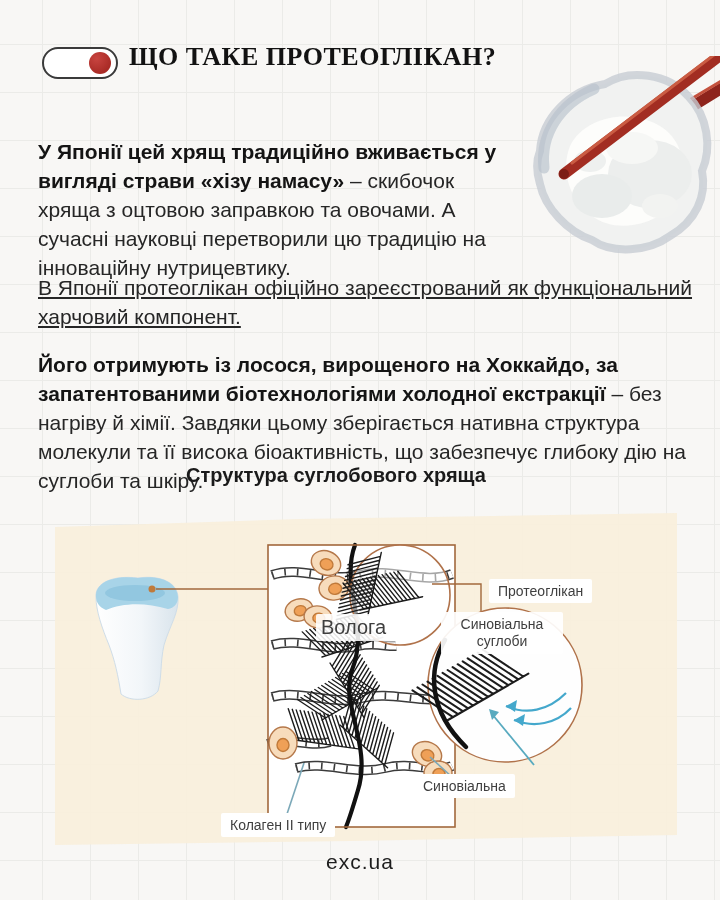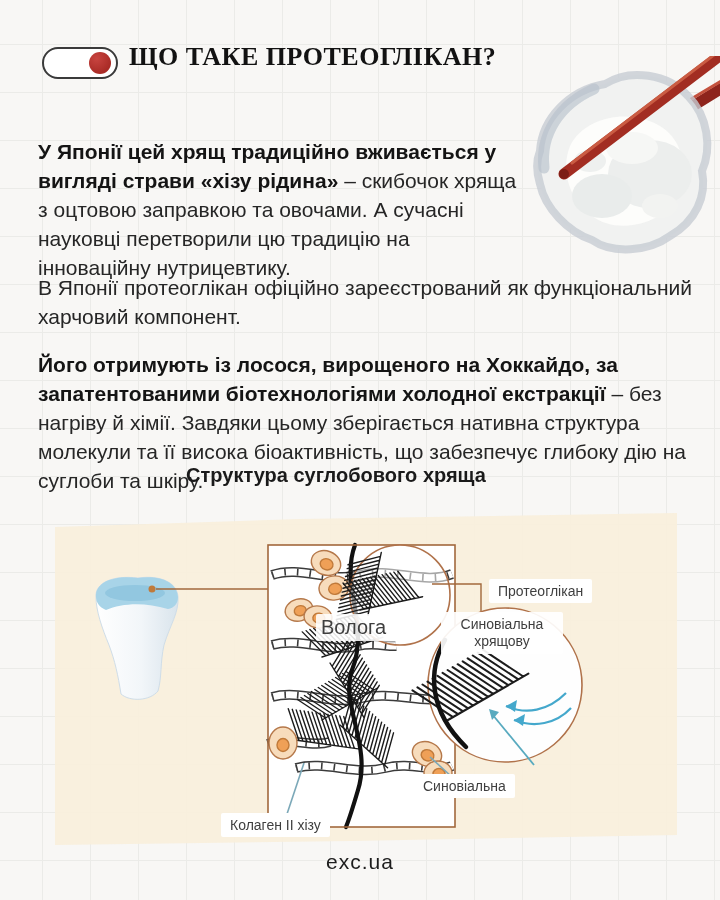--- a/index.html
+++ b/index.html
@@ -27,21 +27,21 @@
     background:radial-gradient(circle at 35% 30%, #c84440, #a92b26 70%);
   }
   .title{
     position:absolute;left:129px;top:42px;width:560px;
     font-family:"Liberation Serif", serif;font-weight:700;font-size:26px;
     letter-spacing:.5px;color:#121212;
   }
   
   .para{position:absolute;left:38px;color:#262626;font-size:21px;line-height:29px;}
   .p1{top:116px;width:484px;}
-  .p2{top:252px;width:656px;}
+  .p2{top:252px;width:656px;text-decoration:underline;}
   .p3{top:329px;width:656px;}
   .para b{color:#141414;}
   
   .photo{position:absolute;left:500px;top:56px;width:220px;height:208px;}
   
   .diagram-title{
     position:absolute;left:8px;top:464px;width:656px;text-align:center;
     font-size:20px;font-weight:700;color:#1a1a1a;
   }
   .diagram-svg{position:absolute;left:0;top:505px;width:720px;height:345px;}
@@ -87,21 +87,21 @@
     <ellipse cx="102" cy="140" rx="30" ry="22" fill="#e9eceb"></ellipse>
     <ellipse cx="132" cy="92" rx="26" ry="16" fill="#f6f7f5"></ellipse>
     <ellipse cx="160" cy="150" rx="18" ry="12" fill="#f2f3f1"></ellipse>
     <ellipse cx="90" cy="105" rx="16" ry="11" fill="#eef0ef"></ellipse>
 
     <line x1="230" y1="-8" x2="64" y2="118" stroke="#a22d22" stroke-width="11" stroke-linecap="round"></line>
     <line x1="227" y1="-11" x2="72" y2="107" stroke="#cf6247" stroke-width="3" stroke-linecap="round" opacity=".9"></line>
     <circle cx="64" cy="118" r="5" fill="#7c1d15"></circle>
   </svg>
 
-  <p class="para p1"><b>У Японії цей хрящ традиційно вживається у вигляді страви «хізу рідина»</b><span> – скибочок хряща з оцтовою заправкою та овочами. А сучасні науковці перетворили цю традицію на інноваційну нутрицевтику.</span></p>
+  <p class="para p1"><b>У Японії цей хрящ традиційно вживається у вигляді страви «хізу намасу»</b><span> – скибочок хряща з оцтовою заправкою та овочами. А сучасні науковці перетворили цю традицію на інноваційну нутрицевтику.</span></p>
 
   <p class="para p2">В Японії протеоглікан офіційно зареєстрований як функціональний харчовий компонент.</p>
 
   <p class="para p3"><b>Його отримують із лосося, вирощеного на Хоккайдо, за запатентованими біотехнологіями холодної екстракції</b><span> – без нагріву й хімії. Завдяки цьому зберігається нативна структура молекули та її висока біоактивність, що забезпечує глибоку дію на суглоби та шкіру.</span></p>
 
   <div class="diagram-title">Структура суглобового хряща</div>
 
   <svg class="diagram-svg" viewBox="0 0 720 345">
     <defs>
       <g id="feather" stroke="#1c1c1c" stroke-width="1.4" stroke-linecap="round" fill="none">
@@ -209,19 +209,19 @@
     </g>
 
     <path d="M534 260 L492 209" stroke="#58aabf" stroke-width="1.8" fill="none"></path>
     <polygon points="489,204 499,207 492,215" fill="#58aabf"></polygon>
     <path d="M452 272 L430 252" stroke="#7ba8b8" stroke-width="1.6" fill="none"></path>
     <path d="M286 312 L304 258" stroke="#7ba8b8" stroke-width="1.6" fill="none"></path>
   </svg>
 
   <div class="dlabel lab-moisture">Волога</div>
   <div class="dlabel lab-proteoglycan">Протеоглікан</div>
-  <div class="dlabel lab-synovial">Синовіальна хрящову</div>
+  <div class="dlabel lab-synovial">Синовіальна суглоби</div>
   <div class="dlabel lab-chondrocytes">Синовіальна</div>
-  <div class="dlabel lab-collagen">Колаген II хізу</div>
+  <div class="dlabel lab-collagen">Колаген II типу</div>
 
   <div class="footer">exc.ua</div>
 
 </div>
 
 </body></html>

